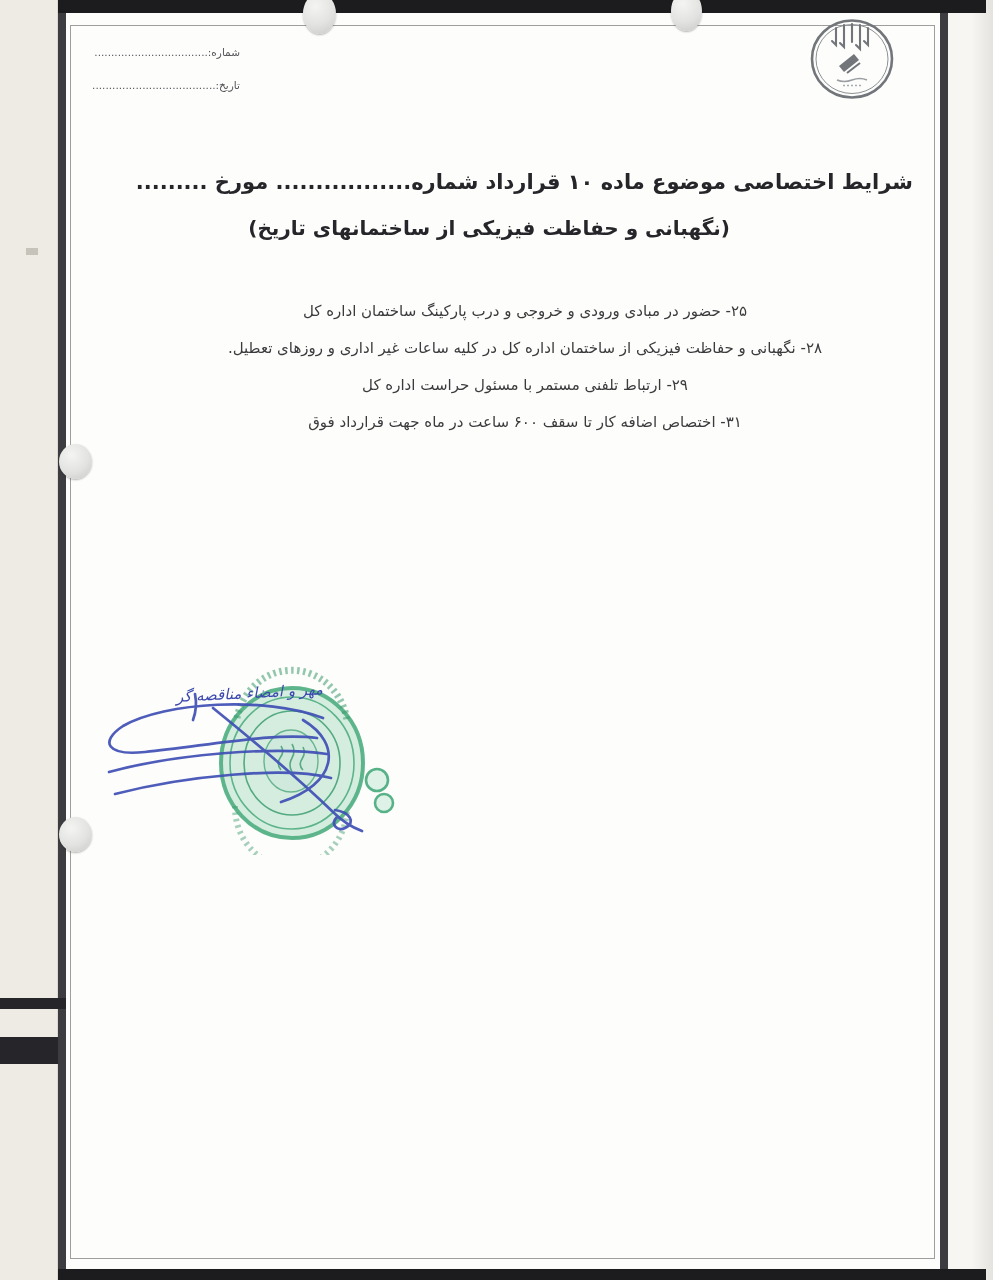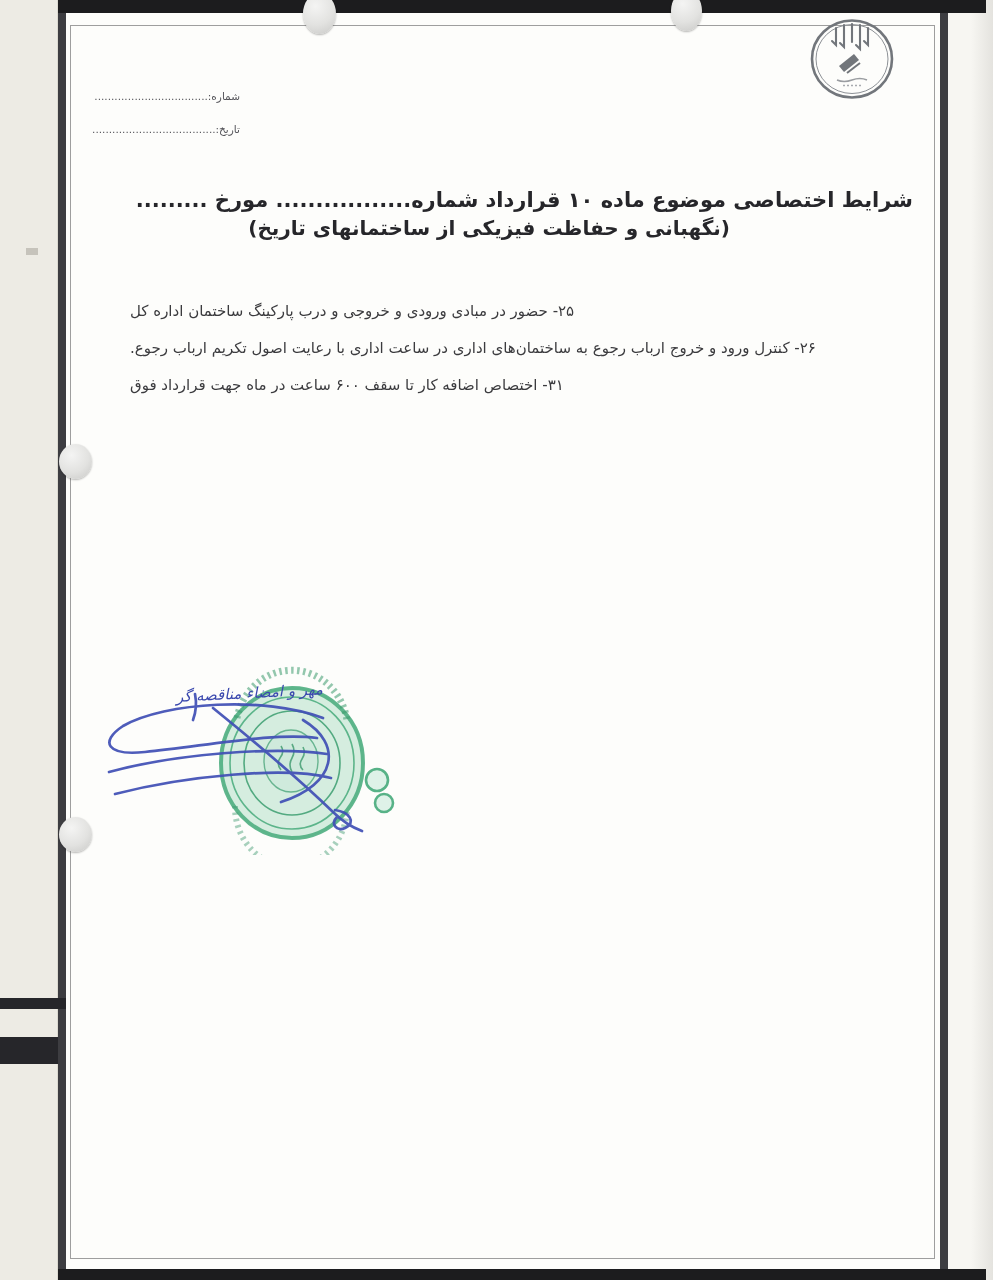--- a/index.html
+++ b/index.html
@@ -42,40 +42,40 @@
   .hole-left-1 { left:59px; top:444px; width:33px; height:35px; }
   .hole-left-2 { left:59px; top:817px; width:33px; height:35px; }
   .scan-mark { position:absolute; background:#26262a; }
   .mark-1 { left:0; top:998px;  width:66px; height:11px; }
   .mark-2 { left:0; top:1037px; width:58px; height:27px; }
   .mark-3 { left:26px; top:248px; width:12px; height:7px; background:#bcb9b0; opacity:.8; }
 
   .hdr-labels {
     position:absolute; top:44px; right:753px; width:150px;
     direction:rtl; text-align:right;
-    font-size:10.5px; color:#55555a; letter-spacing:.5px;margin-top:44px;
+    font-size:10.5px; color:#55555a; letter-spacing:.5px;
   }
   .hdr-labels .row { line-height:16px; margin-bottom:17px; white-space:nowrap; }
 
   .logo { position:absolute; left:805px; top:14px; }
 
   .title-1 {
-    position:absolute; top:188px; right:80px;
+    position:absolute; top:170px; right:80px;
     direction:rtl; white-space:nowrap;
     font-size:21px; font-weight:bold; color:#26262a;
   }
   .title-2 {
     position:absolute; top:216px; right:263px;
     direction:rtl; white-space:nowrap;
     font-size:20px; font-weight:bold; color:#26262a;
   }
 
   .items {
     position:absolute; top:293px; right:73px; width:790px;
-    direction:rtl; text-align:left;
+    direction:rtl; text-align:center;
     font-size:15px; color:#3b3b3e;
   }
   .items .item { line-height:37px; white-space:nowrap; }
 
   .stamp-block { position:absolute; left:85px; top:660px; width:340px; height:195px; }
   .stamp-caption {
     position:absolute; left:20px; top:26px; width:218px;
     direction:rtl; text-align:right; white-space:nowrap;
     font-size:15px; font-style:italic; color:#3a48ae;
     transform:rotate(-3deg);
@@ -123,21 +123,22 @@
     <path d="M32 66 q7 3 15 0 q8 -3 15 0" stroke="#9a9da1" stroke-width="1.6" fill="none"></path>
     <path d="M38 71.5 h18" stroke="#a8abaf" stroke-width="1.4" stroke-dasharray="2 2" fill="none"></path>
   </svg>
 </div>
 
 <div class="title-1">شرایط اختصاصی موضوع ماده ۱۰ قرارداد شماره................. مورخ .........</div>
 <div class="title-2">(نگهبانی و حفاظت فیزیکی از ساختمانهای تاریخ)</div>
 
 <div class="items">
   <div class="item">۲۵- حضور در مبادی ورودی و خروجی و درب پارکینگ ساختمان اداره کل</div>
-  <div class="item">۲۶- کنترل ورود و خروج ارباب رجوع به ساختمان‌های اداری در ساعت اداری با رعایت اصول تکریم ارباب رجوع.</div>
+  <div class="item">۲۸- نگهبانی و حفاظت فیزیکی از ساختمان اداره کل در کلیه ساعات غیر اداری و روزهای تعطیل.</div>
+  <div class="item">۲۹- ارتباط تلفنی مستمر با مسئول حراست اداره کل</div>
   <div class="item">۳۱- اختصاص اضافه کار تا سقف ۶۰۰ ساعت در ماه جهت قرارداد فوق</div>
 </div>
 
 <div class="stamp-block">
   <svg class="stamp-svg" width="340" height="195" viewBox="0 0 340 195" aria-hidden="true">
 
     <g>
       <ellipse cx="207" cy="103" rx="72" ry="76" fill="#93d3b2" opacity="0.38"></ellipse>
       <ellipse cx="207" cy="103" rx="71" ry="75" fill="none" stroke="#4fae81" stroke-width="4" opacity="0.9"></ellipse>
       <ellipse cx="207" cy="103" rx="62" ry="66" fill="none" stroke="#4fae81" stroke-width="1.6" opacity="0.9"></ellipse>

